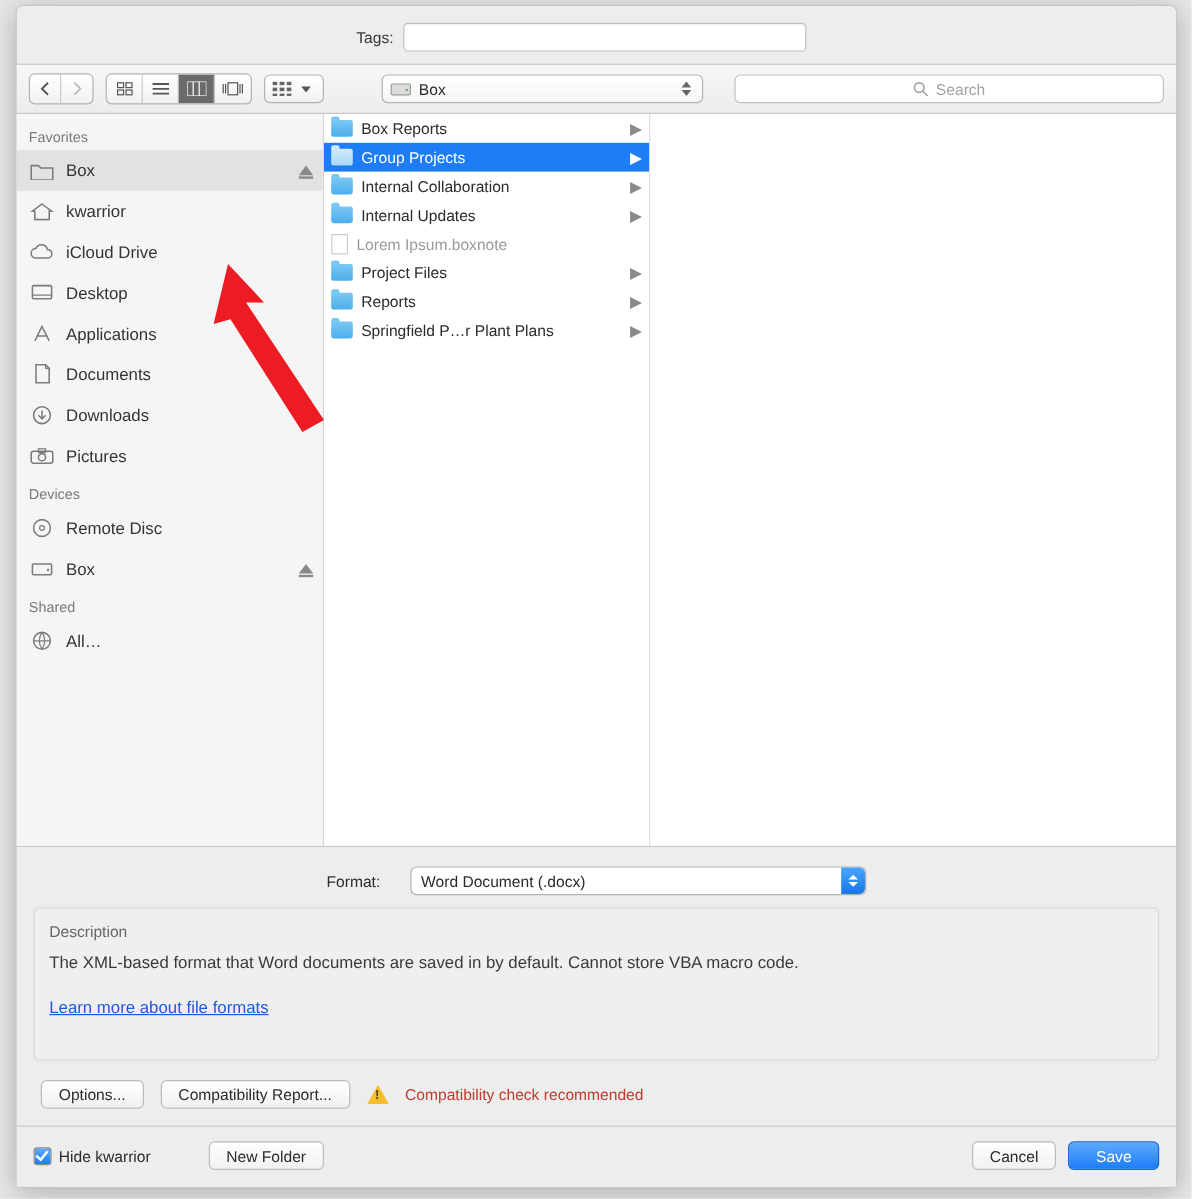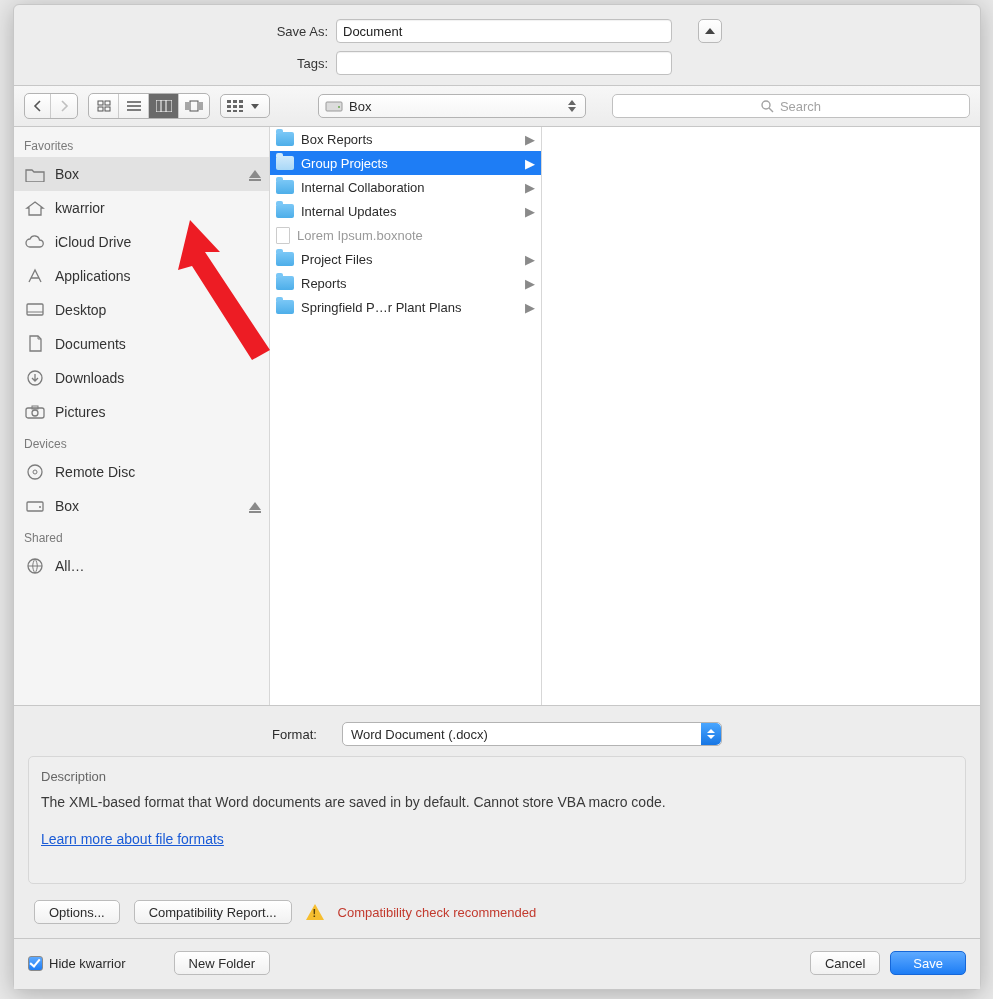--- a/index.html
+++ b/index.html
@@ -244,28 +244,20 @@
   
   .ic svg{display:block;}
 </style>
 </head>
 <body>
 
 <div class="outer">
 
   <div class="top-form">
     <div class="form-row">
-      <div class="form-label">Save As:</div>
-      <input class="text-input saveas-input" value="Document" style="">
-      <div style="width:10px"></div>
-      <div class="sq-btn">
-          <span class="chev-up"></span>
-        </div>
-    </div>
-    <div class="form-row">
       <div class="form-label">Tags:</div>
       <input class="text-input tags-input" value="" style="">
     </div>
   </div>
 
   <div class="toolbar">
     <div class="seg nav">
       <div>
         <svg width="9" height="12">
             <path d="M7 1 L2 6 L7 11" stroke="#555" stroke-width="1.6" fill="none"></path>
@@ -367,33 +359,33 @@
         <span class="sb-icon ic">
             <svg width="22" height="16">
               <path d="M6 13a4 4 0 0 1 0-8 5 5 0 0 1 9.5 1A3.5 3.5 0 0 1 16 13z" fill="none" stroke="#7c7c7c" stroke-width="1.3"></path>
             </svg>
           </span>
         <span>iCloud Drive</span>
       </div>
       <div class="sb-item">
         <span class="sb-icon ic">
             <svg width="20" height="16">
-              <path d="M4 14L10 2l6 12M6 10h8" fill="none" stroke="#7c7c7c" stroke-width="1.3"></path>
-            </svg>
-          </span>
-        <span>Applications</span>
-      </div>
-      <div class="sb-item">
-        <span class="sb-icon ic">
-            <svg width="20" height="16">
               <rect x="2" y="2" width="16" height="11" rx="1" fill="none" stroke="#7c7c7c" stroke-width="1.3"></rect>
               <line x1="2" y1="10" x2="18" y2="10" stroke="#7c7c7c"></line>
             </svg>
           </span>
         <span>Desktop</span>
+      </div>
+      <div class="sb-item">
+        <span class="sb-icon ic">
+            <svg width="20" height="16">
+              <path d="M4 14L10 2l6 12M6 10h8" fill="none" stroke="#7c7c7c" stroke-width="1.3"></path>
+            </svg>
+          </span>
+        <span>Applications</span>
       </div>
       <div class="sb-item">
         <span class="sb-icon ic">
             <svg width="20" height="18">
               <path d="M5 1h8l3 3v12H5z" fill="none" stroke="#7c7c7c" stroke-width="1.3"></path>
               <path d="M13 1v3h3" fill="none" stroke="#7c7c7c"></path>
             </svg>
           </span>
         <span>Documents</span>
       </div>

